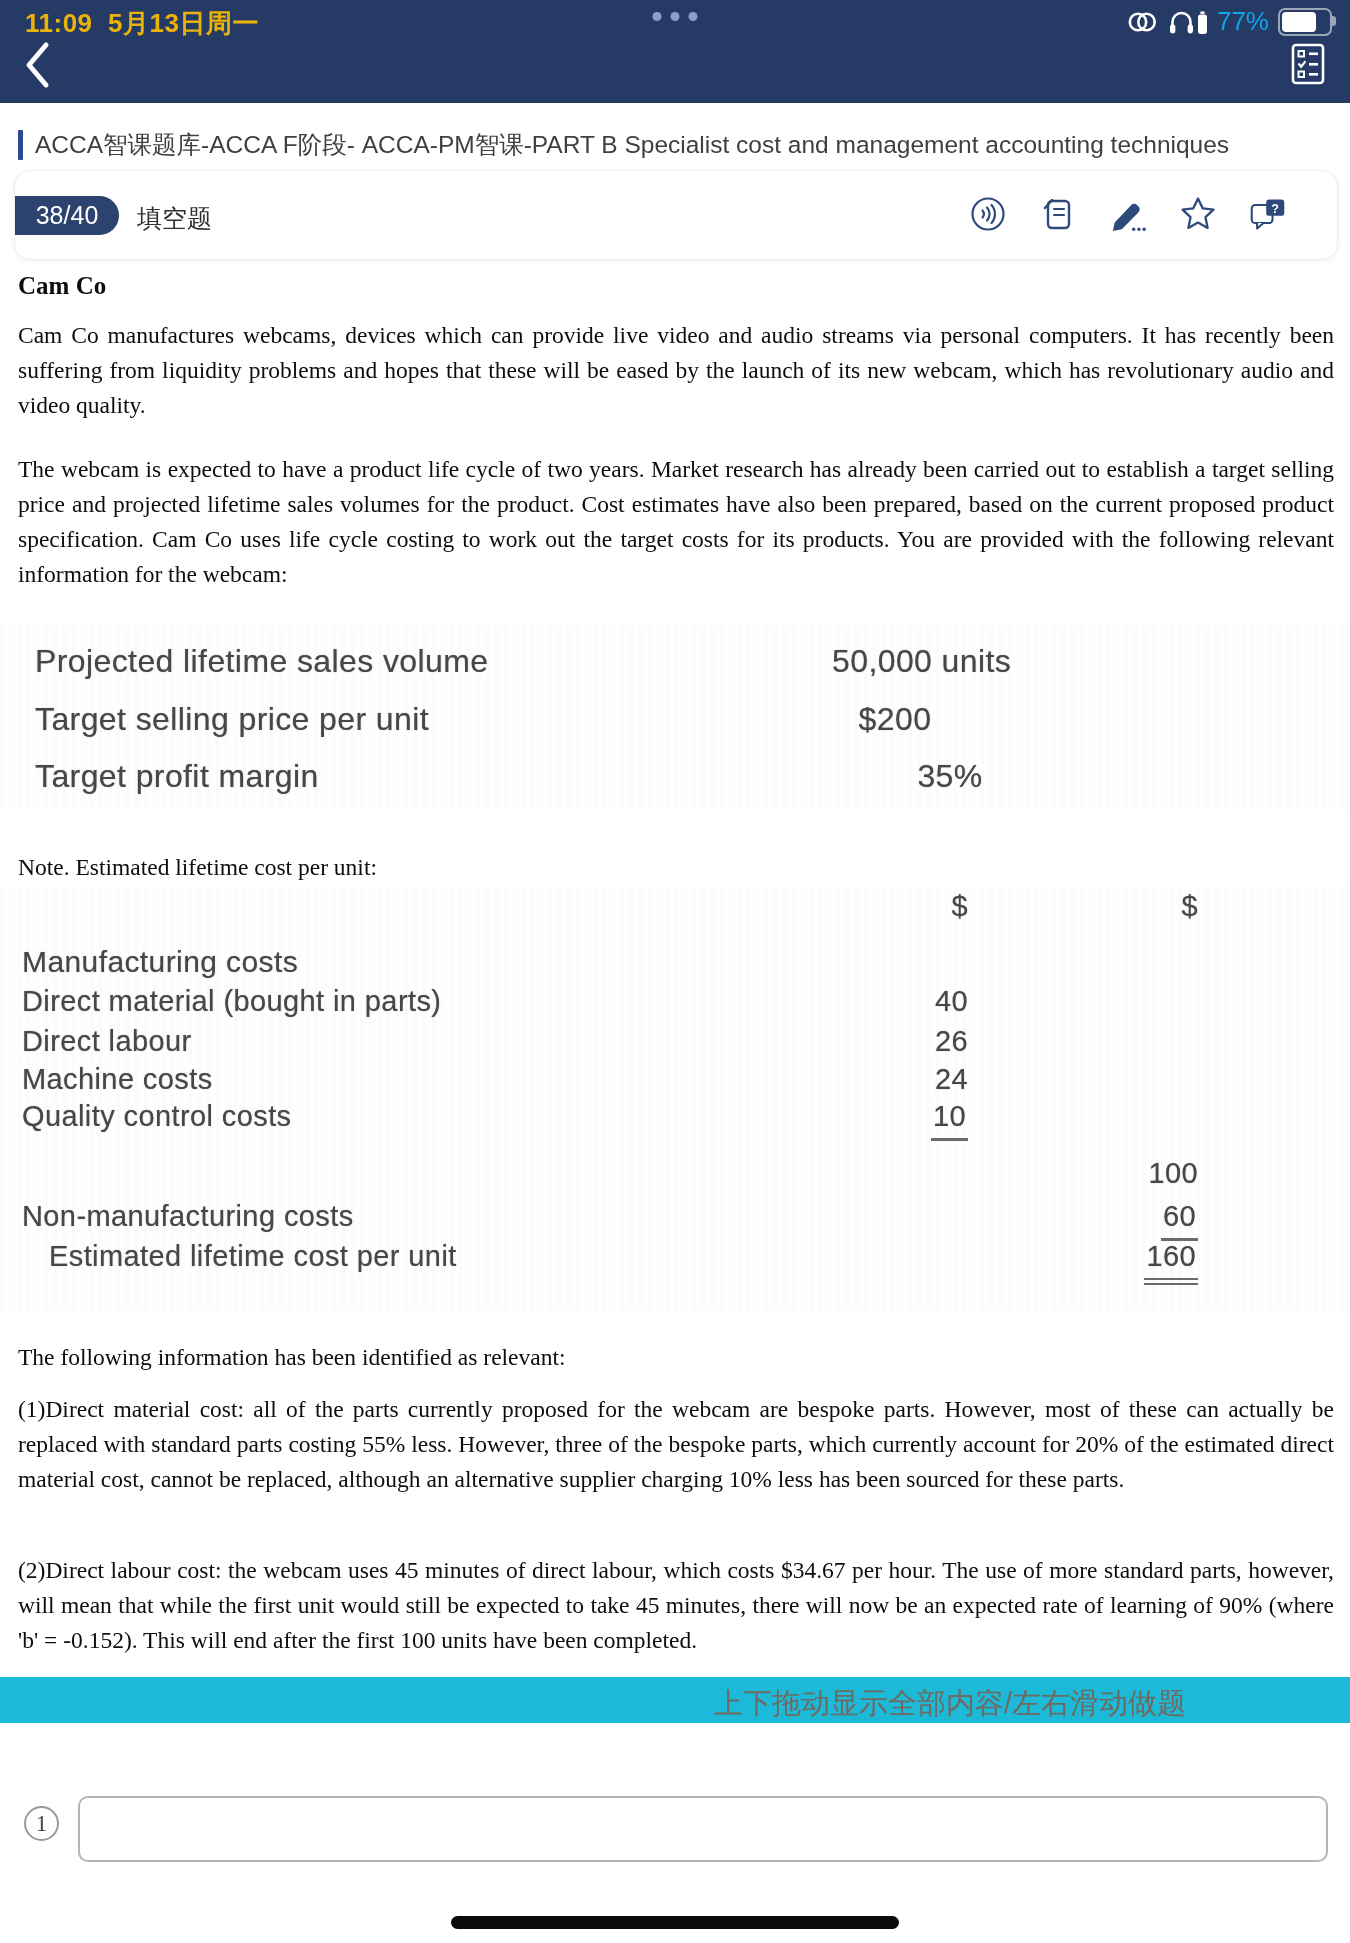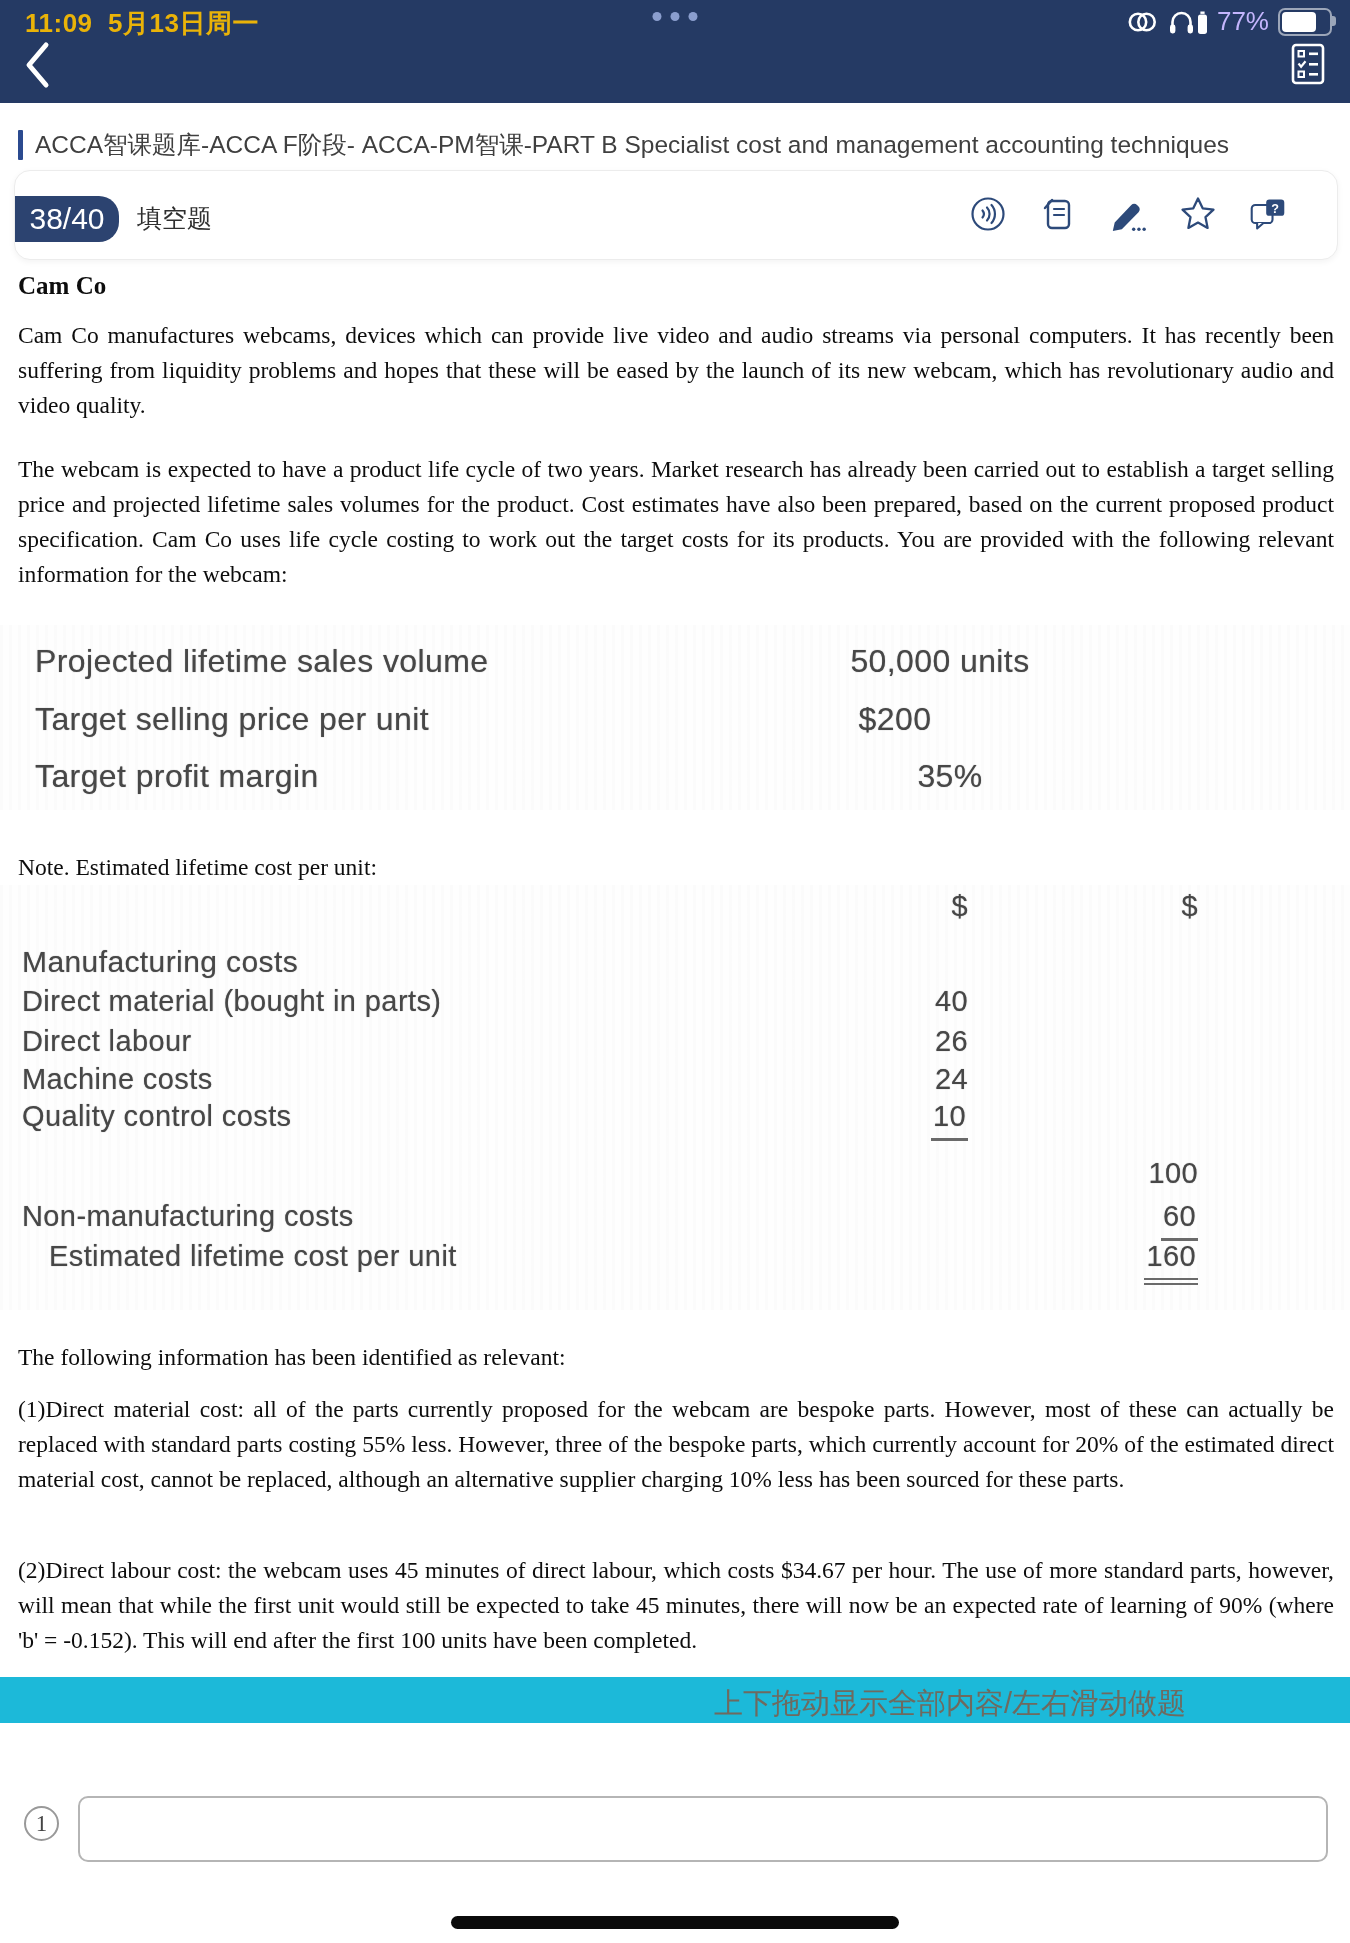--- a/index.html
+++ b/index.html
@@ -6,35 +6,35 @@
   #screen{
     position:relative;width:1350px;height:1943px;background:#ffffff;overflow:hidden;
     font-family:"Liberation Sans","DejaVu Sans",sans-serif;
   }
   
   .topbar{position:absolute;left:0;top:0;width:1350px;height:103px;background:#253a64;}
   .time-date{position:absolute;left:25px;top:6px;color:#eab308;font-size:26px;font-weight:bold;letter-spacing:.5px;}
   .mt-dots{position:absolute;left:50%;top:12px;transform:translateX(-50%);display:flex;gap:9px;}
   .mt-dots i{width:9px;height:9px;border-radius:50%;background:#8b9ece;display:block;}
   .status-right{position:absolute;right:18px;top:6px;display:flex;align-items:center;gap:9px;}
-  .batt-pct{color:#c4b5fd;font-size:26px;font-weight:500;}
+  .batt-pct{color:#0ea5e9;font-size:26px;font-weight:500;}
   .battery{position:relative;width:50px;height:24px;border:2px solid rgba(255,255,255,.55);border-radius:7px;}
   .battery .lvl{position:absolute;left:2px;top:2px;bottom:2px;width:34px;background:#ffffff;border-radius:4px;}
   .battery .nub{position:absolute;right:-6px;top:6px;width:4px;height:10px;background:rgba(255,255,255,.55);border-radius:0 3px 3px 0;}
   .back-btn{position:absolute;left:22px;top:40px;width:30px;height:50px;cursor:pointer;}
   .sheet-btn{position:absolute;right:22px;top:42px;width:40px;height:44px;cursor:pointer;}
   
   .course-line{position:absolute;left:18px;top:128px;display:flex;align-items:center;gap:12px;width:1320px;}
   .course-bar{width:5px;height:30px;background:#2b4a8f;border-radius:1px;}
   .course-title{font-size:24.5px;color:#3f3f3f;white-space:nowrap;}
   
   .qcard{position:absolute;left:14px;top:170px;width:1322px;height:88px;background:#fff;
     border:1.5px solid #ececec;border-radius:16px;box-shadow:0 2px 6px rgba(0,0,0,.05);}
-  .qbadge{position:absolute;left:0;top:25px;height:46px;min-width:104px;background:#2c4370;color:#fff;
-    font-size:30px;display:flex;align-items:center;justify-content:center;border-radius:0 20px 20px 0;padding:16px 4px;box-sizing:border-box;}
+  .qbadge{position:absolute;left:0;top:25px;height:39px;min-width:104px;background:#2c4370;color:#fff;
+    font-size:25px;display:flex;align-items:center;justify-content:center;border-radius:0 20px 20px 0;padding:16px 4px;box-sizing:border-box;}
   .qtype{position:absolute;left:122px;top:31px;font-size:25px;color:#2f2f2f;}
   .qicons{position:absolute;right:50px;top:24px;display:flex;gap:32px;align-items:center;}
   .qicons .icon{width:38px;height:38px;display:flex;align-items:center;justify-content:center;cursor:pointer;}
   
   .serif{font-family:"Liberation Serif","DejaVu Serif",serif;color:#0d0d0d;}
   .para{position:absolute;left:18px;width:1316px;font-size:23.5px;line-height:35px;text-align:justify;}
   .oneline{white-space:nowrap;text-align:left;}
   .camco{position:absolute;left:18px;top:272px;font-size:25px;font-weight:bold;}
   
   .scan{color:#474747;text-shadow:0 0 1px rgba(80,80,80,.65);letter-spacing:.4px;}
@@ -166,21 +166,21 @@
   </div>
 
   <div class="camco serif">Cam Co</div>
 
   <div class="para serif" style="top:318px;">Cam Co manufactures webcams, devices which can provide live video and audio streams via personal computers. It has recently been suffering from liquidity problems and hopes that these will be eased by the launch of its new webcam, which has revolutionary audio and video quality.</div>
   <div class="para serif" style="top:452px;">The webcam is expected to have a product life cycle of two years. Market research has already been carried out to establish a target selling price and projected lifetime sales volumes for the product. Cost estimates have also been prepared, based on the current proposed product specification. Cam Co uses life cycle costing to work out the target costs for its products. You are provided with the following relevant information for the webcam:</div>
 
   <div class="scan-bg" style="top:625px;height:185px;">
     <div class="info-row scan" style="top:18px;">
       <span class="info-label">Projected lifetime sales volume</span>
-      <span class="info-val" style="left:832px;width:216px;text-align:center;">50,000 units</span>
+      <span class="info-val" style="left:832px;width:216px;text-align:left;">50,000 units</span>
     </div>
     <div class="info-row scan" style="top:76px;">
       <span class="info-label">Target selling price per unit</span>
       <span class="info-val" style="left:820px;width:150px;text-align:center;">$200</span>
     </div>
     <div class="info-row scan" style="top:133px;">
       <span class="info-label">Target profit margin</span>
       <span class="info-val" style="left:875px;width:150px;text-align:center;">35%</span>
     </div>
   </div>

